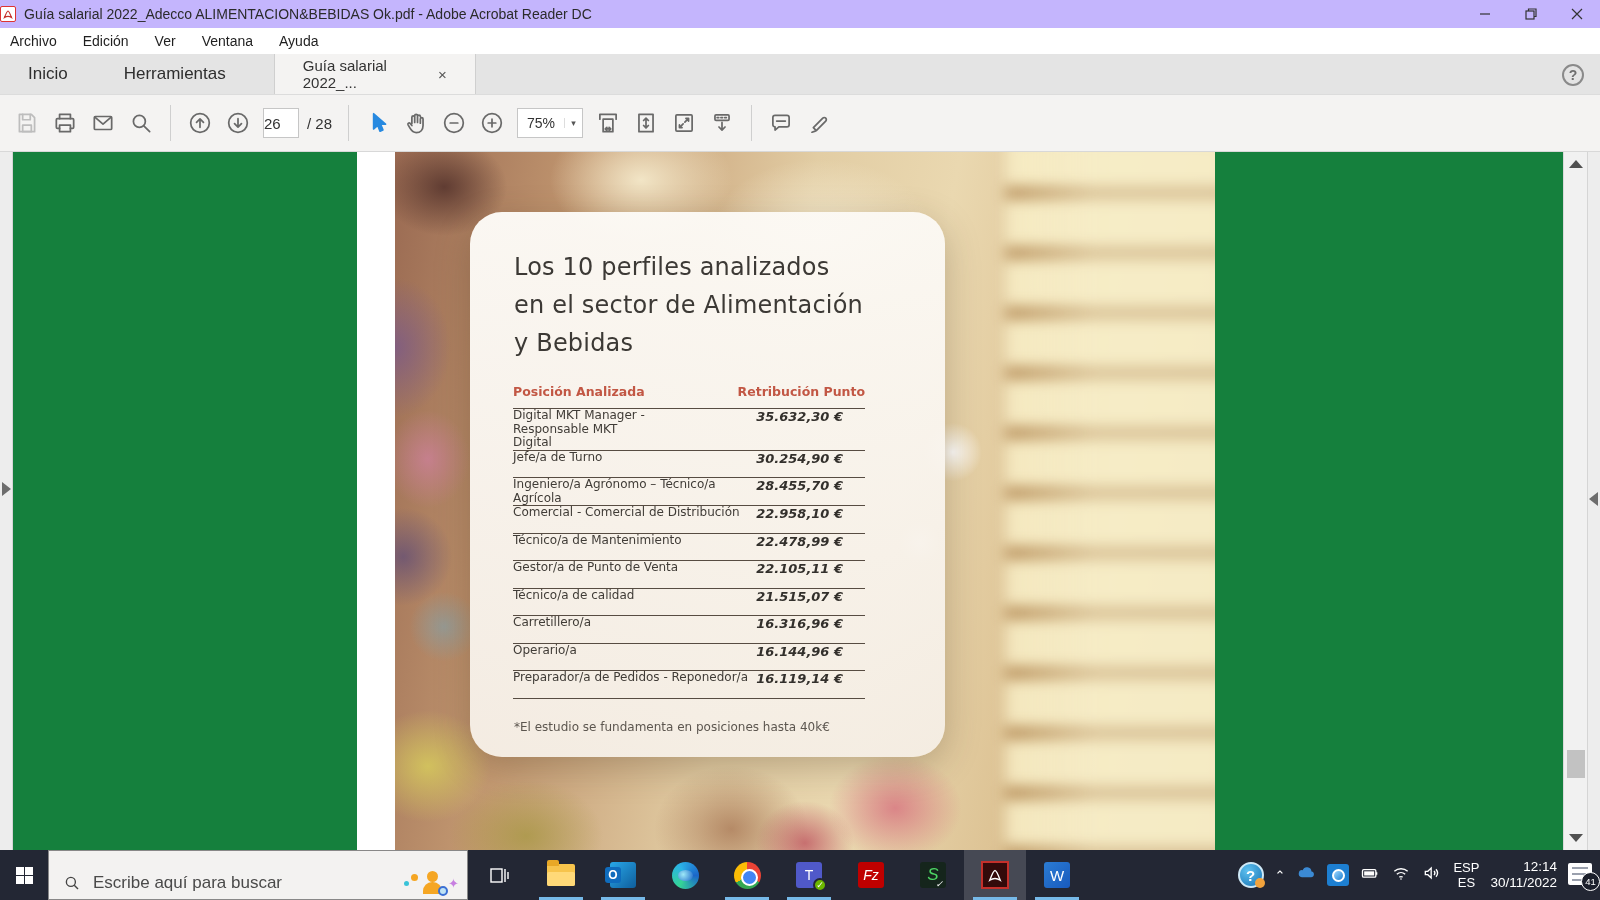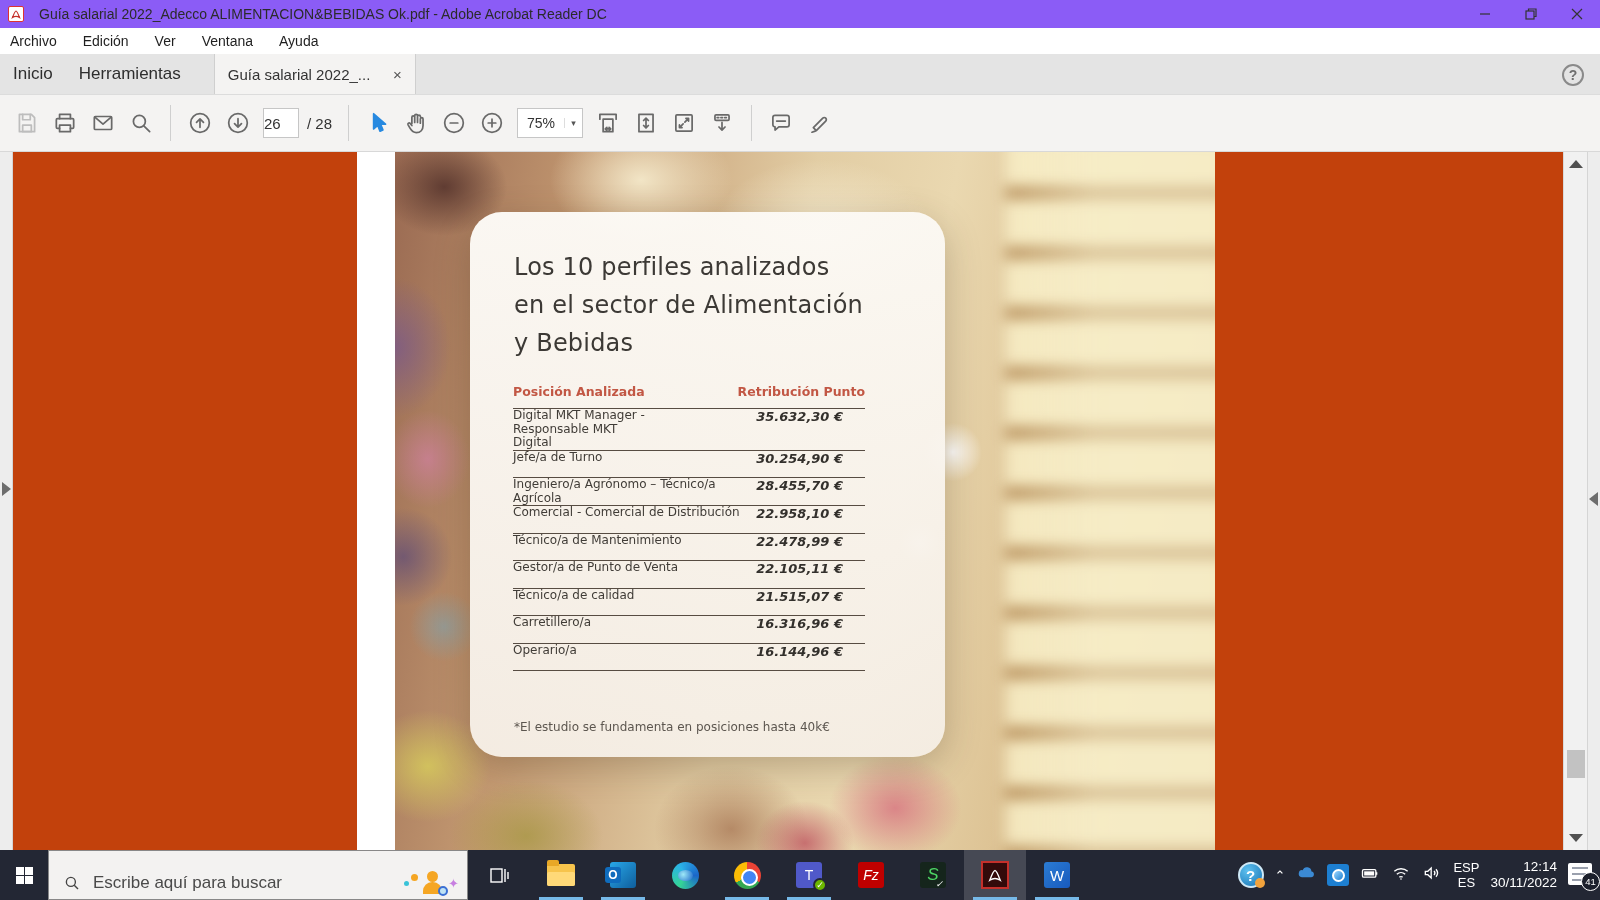--- a/index.html
+++ b/index.html
@@ -1,52 +1,52 @@
 <!DOCTYPE html>
 <html><head>
 <meta charset="utf-8">
 <style>
   * { margin:0; padding:0; box-sizing:border-box; }
   html,body { width:1600px; height:900px; overflow:hidden; font-family:"Liberation Sans", sans-serif; background:#fff; }
   .screen { position:relative; width:1600px; height:900px; display:flex; flex-direction:column; }
 
   
-  .titlebar { height:28px; background:#8b5cf6; display:flex; align-items:center; padding-left:8px; flex:0 0 28px;gap:7px; }
+  .titlebar { height:28px; background:#c4b5fd; display:flex; align-items:center; flex:0 0 28px; }
   .acro-mini { width:16px; height:16px; background:#fff; border:1px solid #d33; border-radius:2px; display:flex; align-items:center; justify-content:center; margin-right:8px; }
   .acro-mini svg { width:12px; height:12px; }
   .win-title { font-size:14px; color:#2b2b2b; }
   .winbtns { margin-left:auto; display:flex; height:28px; }
   .winbtn { width:46px; height:28px; display:flex; align-items:center; justify-content:center; color:#333; }
   .winbtn svg { width:12px; height:12px; stroke:#333; stroke-width:1.2; fill:none; }
 
   
   .menubar { height:26px; background:#ffffff; display:flex; align-items:center; gap:26px; padding-left:10px; font-size:14px; color:#1f1f1f; flex:0 0 26px; }
   .menubar span { cursor:default; }
 
   
   .tabbar { height:41px; background:#e4e4e4; display:flex; align-items:stretch; position:relative; flex:0 0 41px; border-bottom:1px solid #dcdcdc; }
-  .tab { display:flex; align-items:center; padding:0 13px; font-size:17px; color:#2e2e2e; }
+  .tab { display:flex; align-items:center; padding:0 28px; font-size:17px; color:#2e2e2e; }
   .tab.doc { background:#f4f3f2; border-left:1px solid #cfcfcf; border-right:1px solid #cfcfcf; margin-left:20px; width:202px; font-size:15px; color:#333; justify-content:space-between; }
   .tab-close { font-size:15px; color:#555; margin-left:14px; }
   .tab-help { position:absolute; right:16px; top:10px; width:22px; height:22px; border:2px solid #8a8a8a; border-radius:50%; color:#6e6e6e; font-size:14px; font-weight:bold; display:flex; align-items:center; justify-content:center; }
 
   
   .toolbar { height:57px; background:#f4f3f2; border-bottom:1px solid #d8d8d8; display:flex; align-items:center; padding-left:8px; flex:0 0 57px; }
   .tbtn { width:38px; height:40px; display:flex; align-items:center; justify-content:center; border-radius:3px; flex:0 0 auto; }
   .tbtn svg { width:26px; height:26px; fill:none; stroke:#696969; stroke-width:1.6; stroke-linecap:round; stroke-linejoin:round; }
   .tbtn.disabled svg { stroke:#bdbdbd; }
   .tb-div { width:1px; height:36px; background:#cfcfcf; margin:0 10px; flex:0 0 1px; }
   .page-box { width:36px; height:30px; border:1px solid #c6c6c6; background:#fff; text-align:left; font-size:15px; color:#333; margin-left:6px; font-family:"Liberation Sans", sans-serif; }
   .page-total { font-size:15px; color:#333; margin:0 6px 0 8px; white-space:nowrap; }
   .zoom-box { width:66px; height:30px; border:1px solid #c6c6c6; background:#fff; display:flex; align-items:center; margin:0 6px; }
   .zoom-box .zval { flex:1; text-align:center; font-size:14px; color:#333; }
   .zoom-box .zarrow { width:18px; border-left:1px solid #ddd; color:#555; font-size:9px; text-align:center; }
 
   
-  .docarea { position:relative; flex:1 1 auto; background:#c2410c; overflow:hidden; }
+  .docarea { position:relative; flex:1 1 auto; background:#15803d; overflow:hidden; }
   .nav-strip { position:absolute; left:0; top:0; bottom:0; width:13px; background:#ededed; border-right:1px solid #d5d5d5; }
   .nav-arrow { position:absolute; left:2px; top:330px; width:0; height:0; border-top:7px solid transparent; border-bottom:7px solid transparent; border-left:9px solid #6d6d6d; }
   .page { position:absolute; left:357px; top:0; width:858px; height:698px; background:#ffffff; }
   .photo { position:absolute; left:38px; top:0; width:820px; height:698px; overflow:hidden;
     background:
       radial-gradient(90px 70px at 6% 5%, rgba(92,57,48,.95), transparent 70%),
       radial-gradient(80px 100px at 0% 28%, rgba(120,88,140,.75), transparent 70%),
       radial-gradient(60px 70px at 4% 44%, rgba(208,128,160,.7), transparent 70%),
       radial-gradient(70px 70px at 1% 58%, rgba(86,70,122,.65), transparent 70%),
       radial-gradient(50px 50px at 6% 68%, rgba(120,170,190,.5), transparent 70%),
@@ -354,20 +354,24 @@
               <span class="sal">21.515,07 €</span>
             </div>
             <div class="trow">
               <span class="pos">Carretillero/a</span>
               <span class="sal">16.316,96 €</span>
             </div>
             <div class="trow">
               <span class="pos">Operario/a</span>
               <span class="sal">16.144,96 €</span>
             </div>
+            <div class="trow">
+              <span class="pos">Preparador/a de Pedidos - Reponedor/a</span>
+              <span class="sal">16.119,14 €</span>
+            </div>
           </div>
 
           <div class="footnote">*El estudio se fundamenta en posiciones hasta 40k€</div>
         </div>
       </div>
     </div>
 
     <div class="scrollbar">
       <span class="sb-arrow sb-up"></span>
       <span class="sb-thumb"></span>

